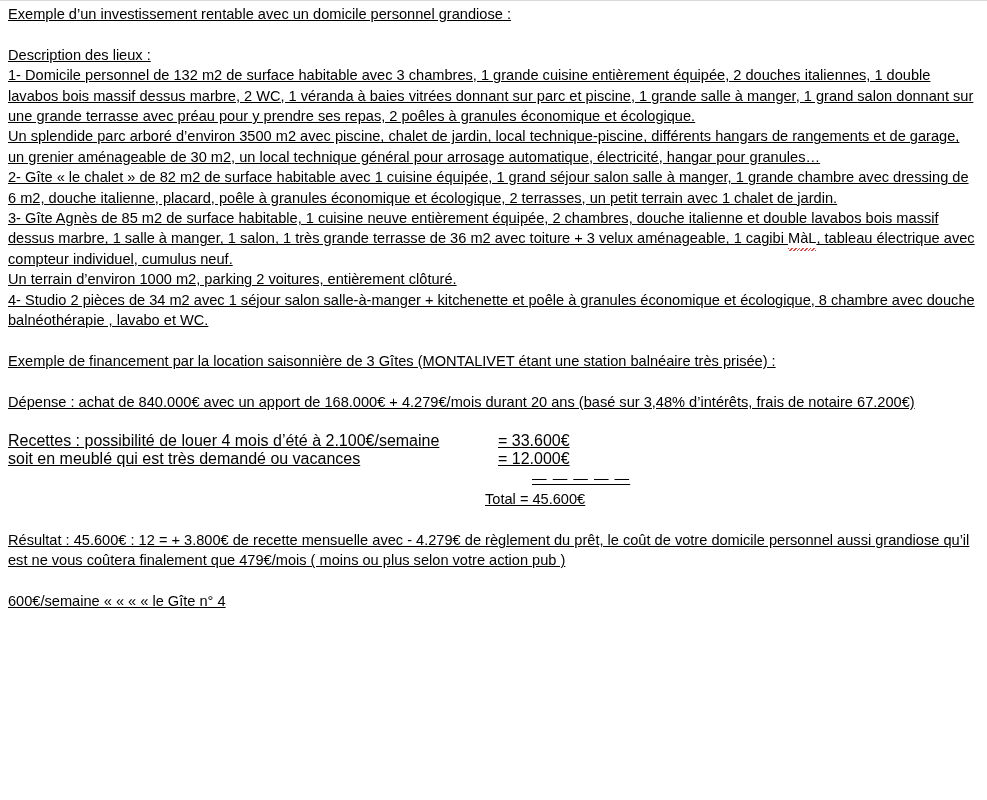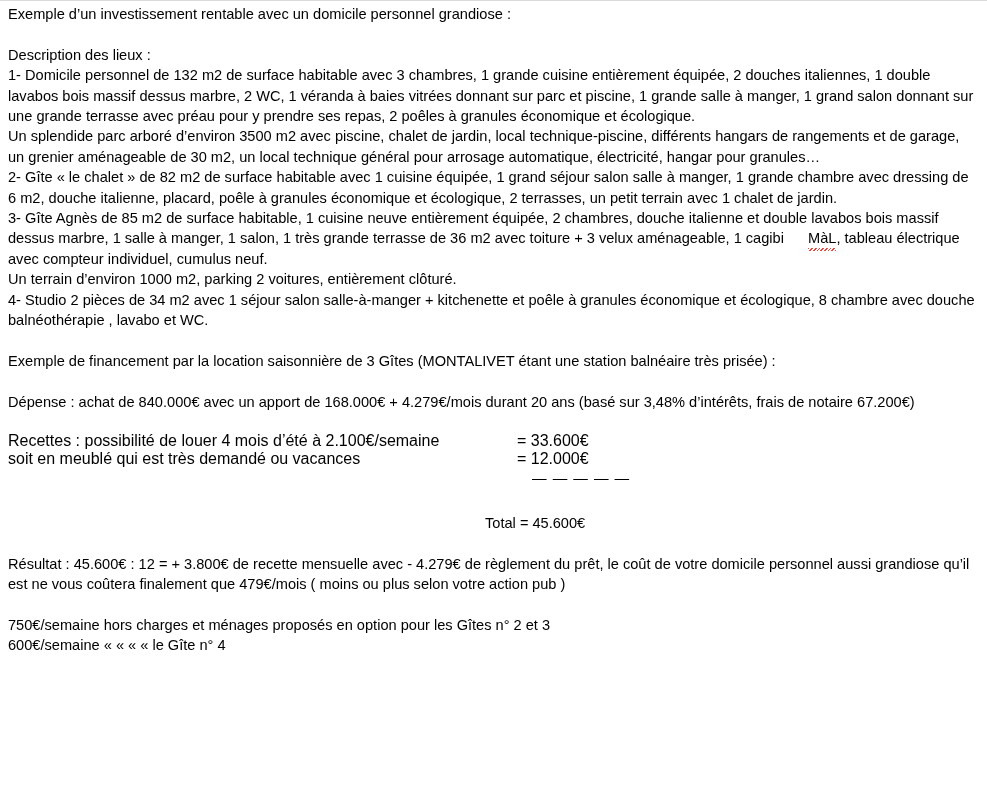--- a/index.html
+++ b/index.html
@@ -14,20 +14,21 @@
     color: #000000;
     overflow: hidden;
   }
   .page {
     position: relative;
     width: 987px;
     height: 649px;
     box-sizing: border-box;
     padding: 4px 12px 0 8px;
     background: #ffffff;
+    text-decoration: underline;
   }
   .topline {
     position: absolute;
     top: 0;
     left: 0;
     width: 987px;
     height: 1px;
     background: #d9d9d9;
   }
   p {
@@ -38,41 +39,38 @@
   }
   .blank {
     height: 20.4px;
   }
   .indent-1 {
     padding-left: 86px;
   }
   .recettes-row {
     display: flex;
     align-items: flex-start;
-    gap: 19px;
   }
   .recettes-label {
     width: 490px;
     flex: 0 0 490px;
   }
   .recettes-amount {
     flex: 0 0 auto;
   }
   .dashes {
     padding-left: 524px;
     letter-spacing: 1px;
   }
   .total-line {
     padding-left: 477px;
-    margin-top: 24px;
   }
   .squiggle {
     position: relative;
     display: inline-block;
-    margin-left: 20px;
   }
   .squiggle::after {
     content: "";
     position: absolute;
     left: 0;
     right: 0;
     bottom: -2px;
     height: 3px;
     background:
       repeating-linear-gradient(135deg,
@@ -133,16 +131,15 @@
 
   <p class="total-line">Total = 45.600€</p>
 
   <div class="blank"></div>
 
   <p>Résultat : 45.600€ : 12 = + 3.800€ de recette mensuelle avec  - 4.279€ de règlement du prêt, le coût de votre domicile personnel aussi grandiose qu’il est ne vous coûtera finalement que 479€/mois ( moins ou plus selon votre action pub )</p>
 
   <div class="blank"></div>
 
 
-  <p>750€/semaine hors charges et ménages proposés en option pour les Gîtes n° 2 et 3</p>
 
   <p>600€/semaine           «                  «                «               «                     le Gîte n° 4</p>
 </div>
 
 </body></html>

